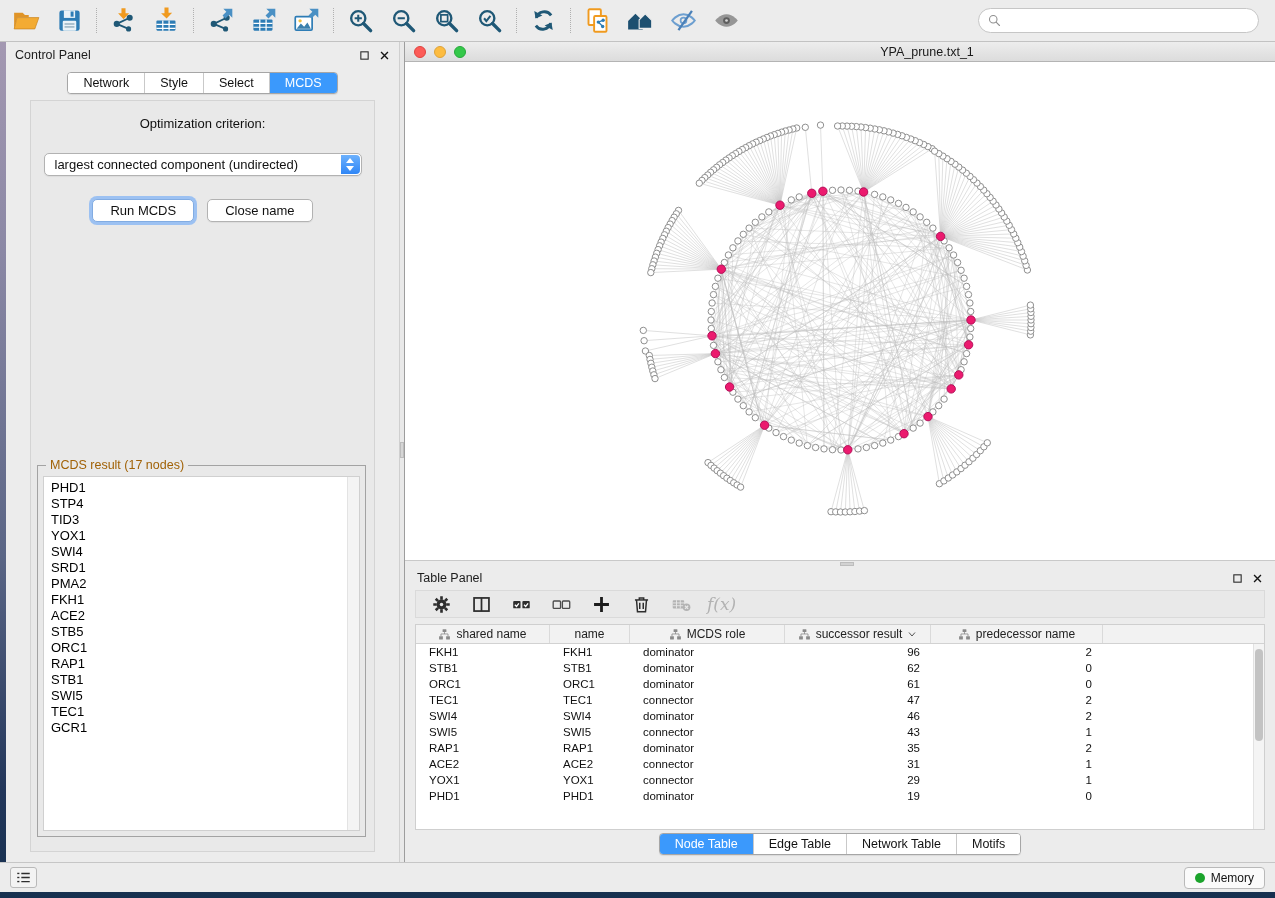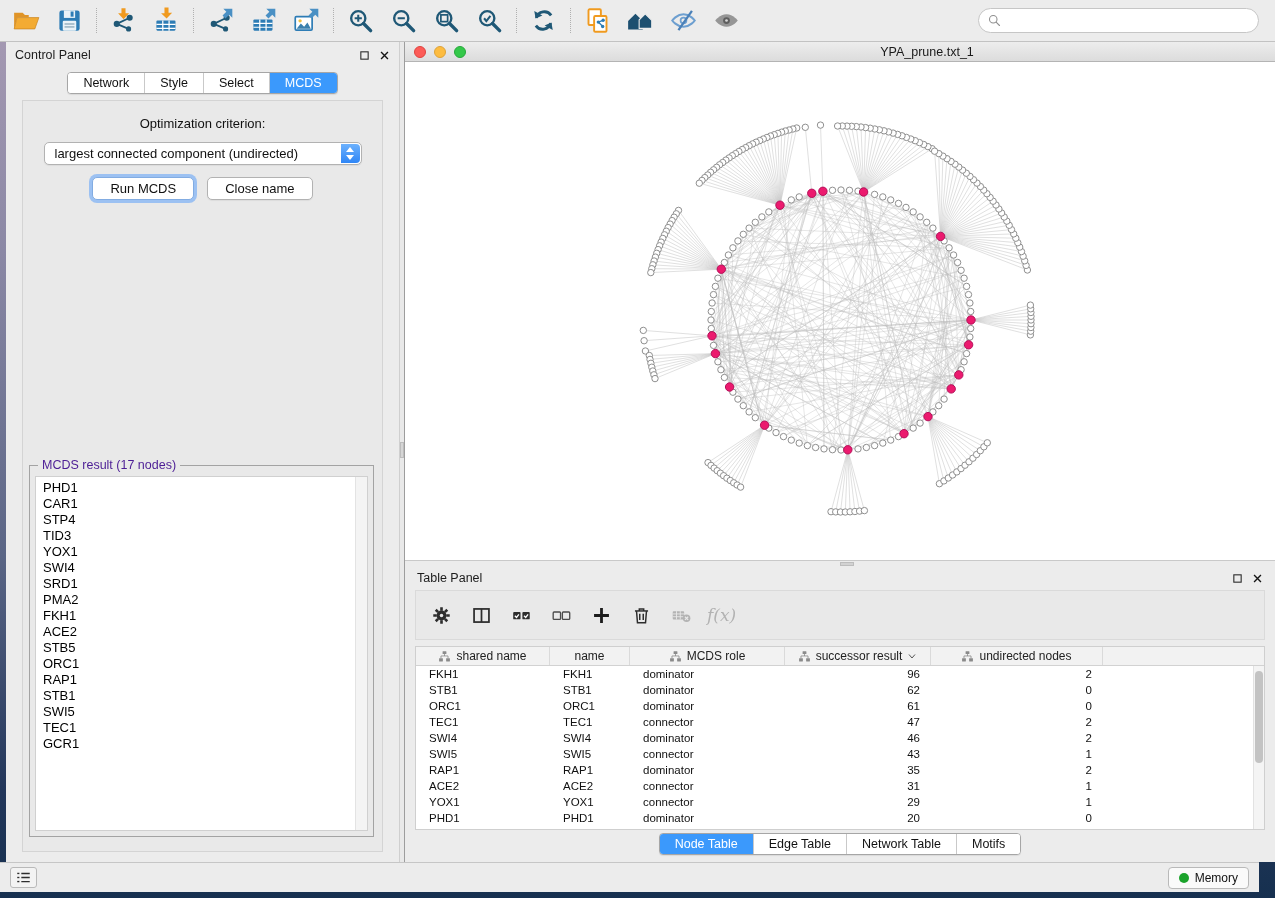--- a/index.html
+++ b/index.html
@@ -28,38 +28,38 @@
   .panel-header { height:26px; display:flex; align-items:center; padding:0 9px; font-size:12.5px; color:#1c1c1c; flex:none; }
   .win-btns { margin-left:auto; display:flex; gap:9px; align-items:center; }
   .win-btn { width:11px; height:11px; display:inline-flex; }
   .win-btn svg { width:100%; height:100%; }
   .cp-tabs { display:flex; justify-content:center; padding:4px 0 5px; flex:none; }
   .seg { display:flex; border:1px solid #a6a6a6; border-radius:4px; overflow:hidden; background:#fff;
     box-shadow:0 1px 1px rgba(0,0,0,.08); }
   .seg-item { padding:3px 15px; font-size:12.5px; color:#111; background:#fff; border-left:1px solid #c9c9c9; white-space:nowrap; }
   .seg-item:first-child { border-left:none; }
   .seg-item.active { background:#3b99fc; color:#fff; }
-  .cp-body { flex:1; margin:1px 16px 10px; background:#e9e9e9; border:1px solid #d4d4d4;
-    display:flex; flex-direction:column; align-items:center; padding-top:15px; }
+  .cp-body { flex:1; margin:1px 24px 10px; background:#e9e9e9; border:1px solid #d4d4d4;
+    display:flex; flex-direction:column; align-items:center; padding-top:15px;gap:11px; }
   .opt-label { font-size:13px; color:#111; margin-bottom:11px; }
   .dropdown { width:318px; height:23px; background:#fff; border:1px solid #b2b2b2; border-radius:5px;
     position:relative; display:flex; align-items:center; padding-left:10px; font-size:13px; color:#111;
     box-shadow:0 1px 1px rgba(0,0,0,.06); }
   .dd-stepper { position:absolute; right:1px; top:1px; bottom:1px; width:19px;
     background:linear-gradient(#6cb1fd,#2f86f6); border-radius:0 4px 4px 0;
     display:flex; flex-direction:column; align-items:center; justify-content:center; gap:3px; }
   .dd-up { width:0; height:0; border-left:4px solid transparent; border-right:4px solid transparent; border-bottom:5px solid #fff; }
   .dd-down { width:0; height:0; border-left:4px solid transparent; border-right:4px solid transparent; border-top:5px solid #fff; }
   .btn-row { display:flex; gap:13px; margin-top:12px; }
   .mac-btn { height:23px; padding:0 17px; background:#fff; border:1px solid #b2b2b2; border-radius:5px;
     font-size:13px; color:#111; display:flex; align-items:center; box-shadow:0 1px 1px rgba(0,0,0,.06); }
   .mac-btn.focused { box-shadow:0 0 0 3px rgba(92,160,250,.55); border-color:#82ace2; }
   .groupbox { margin-top:auto; align-self:stretch; margin-left:6px; margin-right:8px; margin-bottom:14px;
     height:372px; border:1px solid #a3a3a3; position:relative; }
-  .gb-title { position:absolute; top:-8px; left:8px; background:#e9e9e9; padding:0 4px; font-size:12.5px; color:#4c1d95; }
+  .gb-title { position:absolute; top:-8px; left:8px; background:#e9e9e9; padding:0 4px; font-size:12.5px; color:#a16207; }
   .gb-list { position:absolute; left:5px; right:5px; top:10px; bottom:5px; background:#fff;
     border:1px solid #d0d0d0; display:flex; overflow:hidden; }
   .gb-items { flex:1; padding:3px 0 0 7px; font-size:13px; line-height:16px; color:#000; }
   .gb-scroll { width:12px; background:#f4f4f4; border-left:1px solid #e3e3e3; }
 
   
   .v-splitter { width:6px; background:#e9e9e9; border-left:1px solid #cfcfcf; border-right:1px solid #9d9d9d; position:relative; }
   .v-handle { position:absolute; left:0; right:0; top:400px; height:16px; background:#d6d6d6; border:1px solid #bdbdbd; }
 
   
@@ -75,42 +75,42 @@
   .net-title { position:absolute; left:60%; transform:translateX(-50%); font-size:12.5px; color:#1a1a1a; white-space:nowrap; }
   .net-canvas { flex:1; position:relative; background:#fff; overflow:hidden; }
   .net-canvas svg { position:absolute; inset:0; }
 
   .h-splitter { height:6px; flex:none; background:#ececec; border-top:1px solid #c9c9c9; position:relative; }
   .h-handle { position:absolute; top:1px; left:50%; width:14px; height:4px; background:#d2d2d2; border:1px solid #bdbdbd; }
 
   
   .table-panel { flex:1; background:#ececec; display:flex; flex-direction:column; min-height:0; }
   .tp-header { height:24px; flex:none; display:flex; align-items:center; padding:0 12px; font-size:12.5px; color:#1c1c1c; }
-  .tp-toolbar { height:50px; flex:none; margin:0 10px; background:#e9e9e9; border:1px solid #dadada;
+  .tp-toolbar { height:28px; flex:none; margin:0 10px; background:#e9e9e9; border:1px solid #dadada;
     display:flex; align-items:center; gap:19px; padding:0 15px; }
   .tp-icon { width:21px; height:21px; display:inline-flex; }
   .tp-icon svg { width:100%; height:100%; }
   .fx-label { font-family:"DejaVu Serif", serif; font-style:italic; font-size:17px; color:#b2b2b2; margin-left:-4px; }
   .table-wrap { flex:1; margin:6px 10px 0; background:#fff; border:1px solid #cfcfcf; position:relative;
     display:flex; flex-direction:column; overflow:hidden; }
   .t-head { display:flex; height:19px; flex:none; background:#f2f2f2; border-bottom:1px solid #d2d2d2; font-size:12px; color:#222; }
   .t-col { display:flex; align-items:center; justify-content:center; gap:5px; border-right:1px solid #dadada; flex:none; }
   .t-col svg.tree { width:13px; height:13px; }
   .t-col svg.sort { width:10px; height:10px; }
   .t-fill { flex:1; }
   .t-row { display:flex; height:16px; flex:none; align-items:center; font-size:11.5px; color:#111; }
   .t-cell { flex:none; white-space:nowrap; overflow:hidden; }
   .t-cell.text { padding-left:13px; }
   .t-cell.num { text-align:right; padding-right:11px; }
   .t-scroll { position:absolute; top:19px; right:0; bottom:0; width:11px; background:#f4f4f4; border-left:1px solid #e2e2e2; }
   .t-thumb { position:absolute; left:1px; right:1px; top:5px; height:92px; background:#c3c3c3; border-radius:5px; }
   .tp-tabs { height:28px; flex:none; display:flex; align-items:center; justify-content:center; margin-bottom:4px; }
 
   
-  .status-bar { position:absolute; left:0; right:16px; bottom:6px; height:30px; background:#ececec;
+  .status-bar { position:absolute; left:0; right:0; bottom:6px; height:30px; background:#ececec;
     border-top:1px solid #c6c6c6; display:flex; align-items:center; padding:0 10px; }
   .list-btn { width:27px; height:21px; border:1px solid #b9b9b9; border-radius:3px; background:#f3f3f3;
     display:flex; align-items:center; justify-content:center; }
   .list-btn svg { width:15px; height:15px; }
   .mem-btn { margin-left:auto; height:22px; border:1px solid #b9b9b9; border-radius:4px; background:#fafafa;
     display:flex; align-items:center; gap:6px; padding:0 10px; font-size:12px; color:#111; }
   .mem-dot { width:10px; height:10px; border-radius:50%; background:#1ba32b; }
 </style>
 </head>
 <body>
@@ -312,21 +312,20 @@
         </div>
         <div class="btn-row">
           <div class="mac-btn focused">Run MCDS</div>
           <div class="mac-btn">Close name</div>
         </div>
         <div class="groupbox">
           <div class="gb-title">MCDS result (17 nodes)</div>
           <div class="gb-list">
             <div class="gb-items" id="mcds-items">
                 <div>PHD1</div>
-                <div>CAR1</div>
                 <div>STP4</div>
                 <div>TID3</div>
                 <div>YOX1</div>
                 <div>SWI4</div>
                 <div>SRD1</div>
                 <div>PMA2</div>
                 <div>FKH1</div>
                 <div>ACE2</div>
                 <div>STB5</div>
                 <div>ORC1</div>
@@ -1171,21 +1170,21 @@
               </div>
               <div class="t-col" style="width: 172px;">
                 <svg class="tree" viewBox="0 0 24 24">
                   <g fill="#8a8a8a">
                     <rect x="8.5" y="2.5" width="7" height="5" rx=".5"></rect>
                     <rect x="2" y="15" width="7" height="6" rx=".5"></rect>
                     <rect x="15" y="15" width="7" height="6" rx=".5"></rect>
                   </g>
                   <path d="M12 7.5v3.5M5.5 15v-4h13v4" stroke="#8a8a8a" stroke-width="1.5" fill="none"></path>
                 </svg>
-                <span>undirected nodes</span>
+                <span>predecessor name</span>
               </div>
               <div class="t-fill"></div>
             </div>
           <div id="t-body">
               <div class="t-row">
                 <div class="t-cell text" style="width: 134px;">FKH1</div>
                 <div class="t-cell text" style="width: 80px;">FKH1</div>
                 <div class="t-cell text" style="width: 155px;">dominator</div>
                 <div class="t-cell num" style="width: 146px;">96</div>
                 <div class="t-cell num" style="width: 172px;">2</div>
@@ -1243,21 +1242,21 @@
                 <div class="t-cell text" style="width: 134px;">YOX1</div>
                 <div class="t-cell text" style="width: 80px;">YOX1</div>
                 <div class="t-cell text" style="width: 155px;">connector</div>
                 <div class="t-cell num" style="width: 146px;">29</div>
                 <div class="t-cell num" style="width: 172px;">1</div>
               </div>
               <div class="t-row">
                 <div class="t-cell text" style="width: 134px;">PHD1</div>
                 <div class="t-cell text" style="width: 80px;">PHD1</div>
                 <div class="t-cell text" style="width: 155px;">dominator</div>
-                <div class="t-cell num" style="width: 146px;">20</div>
+                <div class="t-cell num" style="width: 146px;">19</div>
                 <div class="t-cell num" style="width: 172px;">0</div>
               </div>
             </div>
           <div class="t-scroll">
             <div class="t-thumb"></div>
           </div>
         </div>
         <div class="tp-tabs">
           <div class="seg" id="tp-tabs-seg">
               <div class="seg-item active">Node Table</div>

